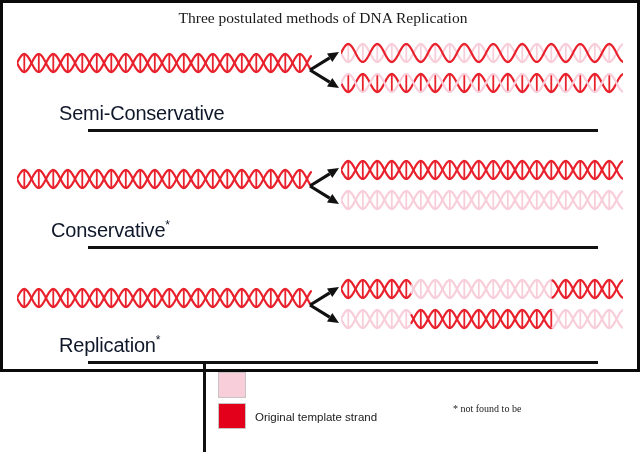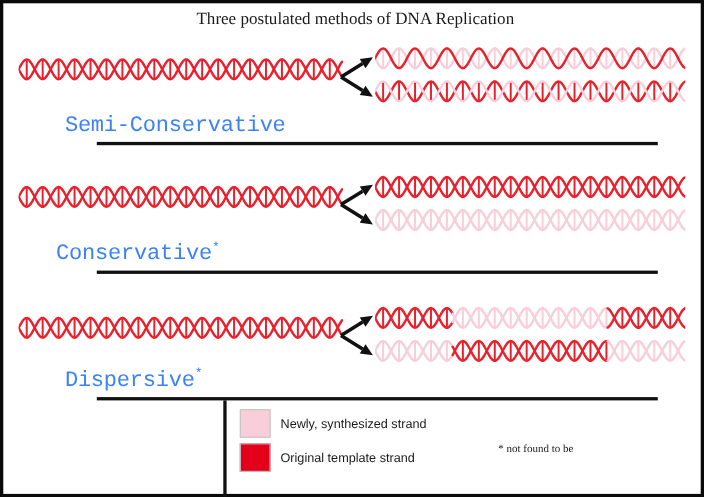--- a/index.html
+++ b/index.html
@@ -1,24 +1,24 @@
 <!DOCTYPE html>
 <html><head>
 <meta charset="utf-8">
 <style>
   html,body{margin:0;padding:0;background:#fff;}
   body{width:640px;height:452px;overflow:hidden;
        font-family:"Liberation Sans",sans-serif;}
-  #figure{position:relative;width:640px;height:452px;box-sizing:border-box;
+  #figure{position:relative;width:640px;height:372px;box-sizing:border-box;
           border:3px solid #0a0a0a;background:#ffffff;}
   #title{position:absolute;top:6px;left:0;width:640px;text-align:center;
          font-family:"Liberation Serif",serif;font-size:15.5px;color:#1a1a1a;}
   .panel{position:absolute;left:0;width:634px;}
-  .method-label{position:absolute;font-family:Liberation Mono, monospace;
-                font-size:20px;color:#3b82f6;letter-spacing:-0.2px;white-space:nowrap;}
+  .method-label{position:absolute;font-family:Liberation Sans, sans-serif;
+                font-size:20px;color:#0f172a;letter-spacing:-0.2px;white-space:nowrap;}
   .method-label sup{font-size:12px;vertical-align:super;}
   .rule{position:absolute;height:3px;background:#111;}
   .helix{position:absolute;}
   .arrows{position:absolute;}
   #legend-divider{position:absolute;background:#111;width:3px;}
   .swatch{position:absolute;width:28px;height:26px;border:1px solid #c9c3c6;box-sizing:border-box;}
   .legend-text{position:absolute;font-family:"Liberation Sans",sans-serif;
                font-size:11.5px;color:#1a1a1a;white-space:nowrap;}
   .footnote{position:absolute;font-family:"Liberation Serif",serif;
             font-size:10px;color:#1a1a1a;white-space:nowrap;}
@@ -275,28 +275,27 @@
           <line x1="253.8" y1="3.00" x2="253.8" y2="21.00" stroke="#F7CEDA" stroke-width="1.8"></line>
           <line x1="268.3" y1="21.00" x2="268.3" y2="3.00" stroke="#F7CEDA" stroke-width="1.8"></line>
           <path d="M0.0,12.00L1.5,14.87L3.0,17.45L4.5,19.45L6.0,20.67L7.5,20.99L9.0,20.36L10.5,18.86L12.0,16.64L13.5,13.93L15.0,11.03L16.5,8.22L18.0,5.81L19.5,4.05L21.0,3.12L22.5,3.12L24.0,4.05L25.5,5.81L27.0,8.22L28.5,11.03L30.0,13.93L31.5,16.64L33.0,18.86L34.5,20.36L36.0,20.99L37.5,20.67L39.0,19.45L40.5,17.45L42.0,14.87L43.5,12.00L45.0,9.13L46.5,6.55L48.0,4.55L49.5,3.33L51.0,3.01L52.5,3.64L54.0,5.14L55.5,7.36L57.0,10.07L58.5,12.97L60.0,15.78L61.5,18.19L63.0,19.95L64.5,20.88L66.0,20.88L67.5,19.95L69.0,18.19L70.5,15.78" fill="none" stroke="#F7CEDA" stroke-width="2.2" stroke-linecap="round"></path>
           <path d="M70.5,15.78L72.0,12.97L73.5,10.07L75.0,7.36L76.5,5.14L78.0,3.64L79.5,3.01L81.0,3.33L82.5,4.55L84.0,6.55L85.5,9.13L87.0,12.00L88.5,14.87L90.0,17.45L91.5,19.45L93.0,20.67L94.5,20.99L96.0,20.36L97.5,18.86L99.0,16.64L100.5,13.93L102.0,11.03L103.5,8.22L105.0,5.81L106.5,4.05L108.0,3.12L109.5,3.12L111.0,4.05L112.5,5.81L114.0,8.22L115.5,11.03L117.0,13.93L118.5,16.64L120.0,18.86L121.5,20.36L123.0,20.99L124.5,20.67L126.0,19.45L127.5,17.45L129.0,14.87L130.5,12.00L132.0,9.13L133.5,6.55L135.0,4.55L136.5,3.33L138.0,3.01L139.5,3.64L141.0,5.14L142.5,7.36L144.0,10.07L145.5,12.97L147.0,15.78L148.5,18.19L150.0,19.95L151.5,20.88L153.0,20.88L154.5,19.95L156.0,18.19L157.5,15.78L159.0,12.97L160.5,10.07L162.0,7.36L163.5,5.14L165.0,3.64L166.5,3.01L168.0,3.33L169.5,4.55L171.0,6.55L172.5,9.13L174.0,12.00L175.5,14.87L177.0,17.45L178.5,19.45L180.0,20.67L181.5,20.99L183.0,20.36L184.5,18.86L186.0,16.64L187.5,13.93L189.0,11.03L190.5,8.22L192.0,5.81L193.5,4.05L195.0,3.12L196.5,3.12L198.0,4.05L199.5,5.81L201.0,8.22L202.5,11.03L204.0,13.93L205.5,16.64L207.0,18.86L208.5,20.36L210.0,20.99L211.5,20.67" fill="none" stroke="#E8212C" stroke-width="2.2" stroke-linecap="round"></path>
           <path d="M211.5,20.67L213.0,19.45L214.5,17.45L216.0,14.87L217.5,12.00L219.0,9.13L220.5,6.55L222.0,4.55L223.5,3.33L225.0,3.01L226.5,3.64L228.0,5.14L229.5,7.36L231.0,10.07L232.5,12.97L234.0,15.78L235.5,18.19L237.0,19.95L238.5,20.88L240.0,20.88L241.5,19.95L243.0,18.19L244.5,15.78L246.0,12.97L247.5,10.07L249.0,7.36L250.5,5.14L252.0,3.64L253.5,3.01L255.0,3.33L256.5,4.55L258.0,6.55L259.5,9.13L261.0,12.00L262.5,14.87L264.0,17.45L265.5,19.45L267.0,20.67L268.5,20.99L270.0,20.36L271.5,18.86L273.0,16.64L274.5,13.93L276.0,11.03L277.5,8.22L279.0,5.81L280.5,4.05L282.0,3.12" fill="none" stroke="#F7CEDA" stroke-width="2.2" stroke-linecap="round"></path>
           <path d="M0.0,12.00L1.5,9.13L3.0,6.55L4.5,4.55L6.0,3.33L7.5,3.01L9.0,3.64L10.5,5.14L12.0,7.36L13.5,10.07L15.0,12.97L16.5,15.78L18.0,18.19L19.5,19.95L21.0,20.88L22.5,20.88L24.0,19.95L25.5,18.19L27.0,15.78L28.5,12.97L30.0,10.07L31.5,7.36L33.0,5.14L34.5,3.64L36.0,3.01L37.5,3.33L39.0,4.55L40.5,6.55L42.0,9.13L43.5,12.00L45.0,14.87L46.5,17.45L48.0,19.45L49.5,20.67L51.0,20.99L52.5,20.36L54.0,18.86L55.5,16.64L57.0,13.93L58.5,11.03L60.0,8.22L61.5,5.81L63.0,4.05L64.5,3.12L66.0,3.12L67.5,4.05L69.0,5.81L70.5,8.22" fill="none" stroke="#F7CEDA" stroke-width="2.2" stroke-linecap="round"></path>
           <path d="M70.5,8.22L72.0,11.03L73.5,13.93L75.0,16.64L76.5,18.86L78.0,20.36L79.5,20.99L81.0,20.67L82.5,19.45L84.0,17.45L85.5,14.87L87.0,12.00L88.5,9.13L90.0,6.55L91.5,4.55L93.0,3.33L94.5,3.01L96.0,3.64L97.5,5.14L99.0,7.36L100.5,10.07L102.0,12.97L103.5,15.78L105.0,18.19L106.5,19.95L108.0,20.88L109.5,20.88L111.0,19.95L112.5,18.19L114.0,15.78L115.5,12.97L117.0,10.07L118.5,7.36L120.0,5.14L121.5,3.64L123.0,3.01L124.5,3.33L126.0,4.55L127.5,6.55L129.0,9.13L130.5,12.00L132.0,14.87L133.5,17.45L135.0,19.45L136.5,20.67L138.0,20.99L139.5,20.36L141.0,18.86L142.5,16.64L144.0,13.93L145.5,11.03L147.0,8.22L148.5,5.81L150.0,4.05L151.5,3.12L153.0,3.12L154.5,4.05L156.0,5.81L157.5,8.22L159.0,11.03L160.5,13.93L162.0,16.64L163.5,18.86L165.0,20.36L166.5,20.99L168.0,20.67L169.5,19.45L171.0,17.45L172.5,14.87L174.0,12.00L175.5,9.13L177.0,6.55L178.5,4.55L180.0,3.33L181.5,3.01L183.0,3.64L184.5,5.14L186.0,7.36L187.5,10.07L189.0,12.97L190.5,15.78L192.0,18.19L193.5,19.95L195.0,20.88L196.5,20.88L198.0,19.95L199.5,18.19L201.0,15.78L202.5,12.97L204.0,10.07L205.5,7.36L207.0,5.14L208.5,3.64L210.0,3.01L211.5,3.33" fill="none" stroke="#E8212C" stroke-width="2.2" stroke-linecap="round"></path>
           <path d="M211.5,3.33L213.0,4.55L214.5,6.55L216.0,9.13L217.5,12.00L219.0,14.87L220.5,17.45L222.0,19.45L223.5,20.67L225.0,20.99L226.5,20.36L228.0,18.86L229.5,16.64L231.0,13.93L232.5,11.03L234.0,8.22L235.5,5.81L237.0,4.05L238.5,3.12L240.0,3.12L241.5,4.05L243.0,5.81L244.5,8.22L246.0,11.03L247.5,13.93L249.0,16.64L250.5,18.86L252.0,20.36L253.5,20.99L255.0,20.67L256.5,19.45L258.0,17.45L259.5,14.87L261.0,12.00L262.5,9.13L264.0,6.55L265.5,4.55L267.0,3.33L268.5,3.01L270.0,3.64L271.5,5.14L273.0,7.36L274.5,10.07L276.0,12.97L277.5,15.78L279.0,18.19L280.5,19.95L282.0,20.88" fill="none" stroke="#F7CEDA" stroke-width="2.2" stroke-linecap="round"></path>
         </svg></div>
     <div class="method-label" style="left:56px;top:330px;">
-      <span>Dispersive</span><sup>*</sup>
+      <span>Replication</span><sup>*</sup>
     </div>
     <div class="rule" style="left: 85px; top: 358px; width: 510px; background: rgb(17, 17, 17);"></div>
   </div>
 
   <div id="legend-divider" style="left: 200px; top: 361px; height: 88px; background: rgb(17, 17, 17);"></div>
 
   <div class="swatch" id="sw-new" style="left: 215px; top: 369px; background: rgb(247, 206, 218);"></div>
-  <div class="legend-text" style="left:252px;top:377px;">Newly, synthesized strand</div>
 
   <div class="swatch" id="sw-orig" style="left: 215px; top: 400px; background: rgb(227, 0, 27);"></div>
   <div class="legend-text" style="left:252px;top:408px;">Original template strand</div>
 
   <div class="footnote" style="left:450px;top:400px;">* not found to be</div>
 
 </div>
 
 </body></html>

